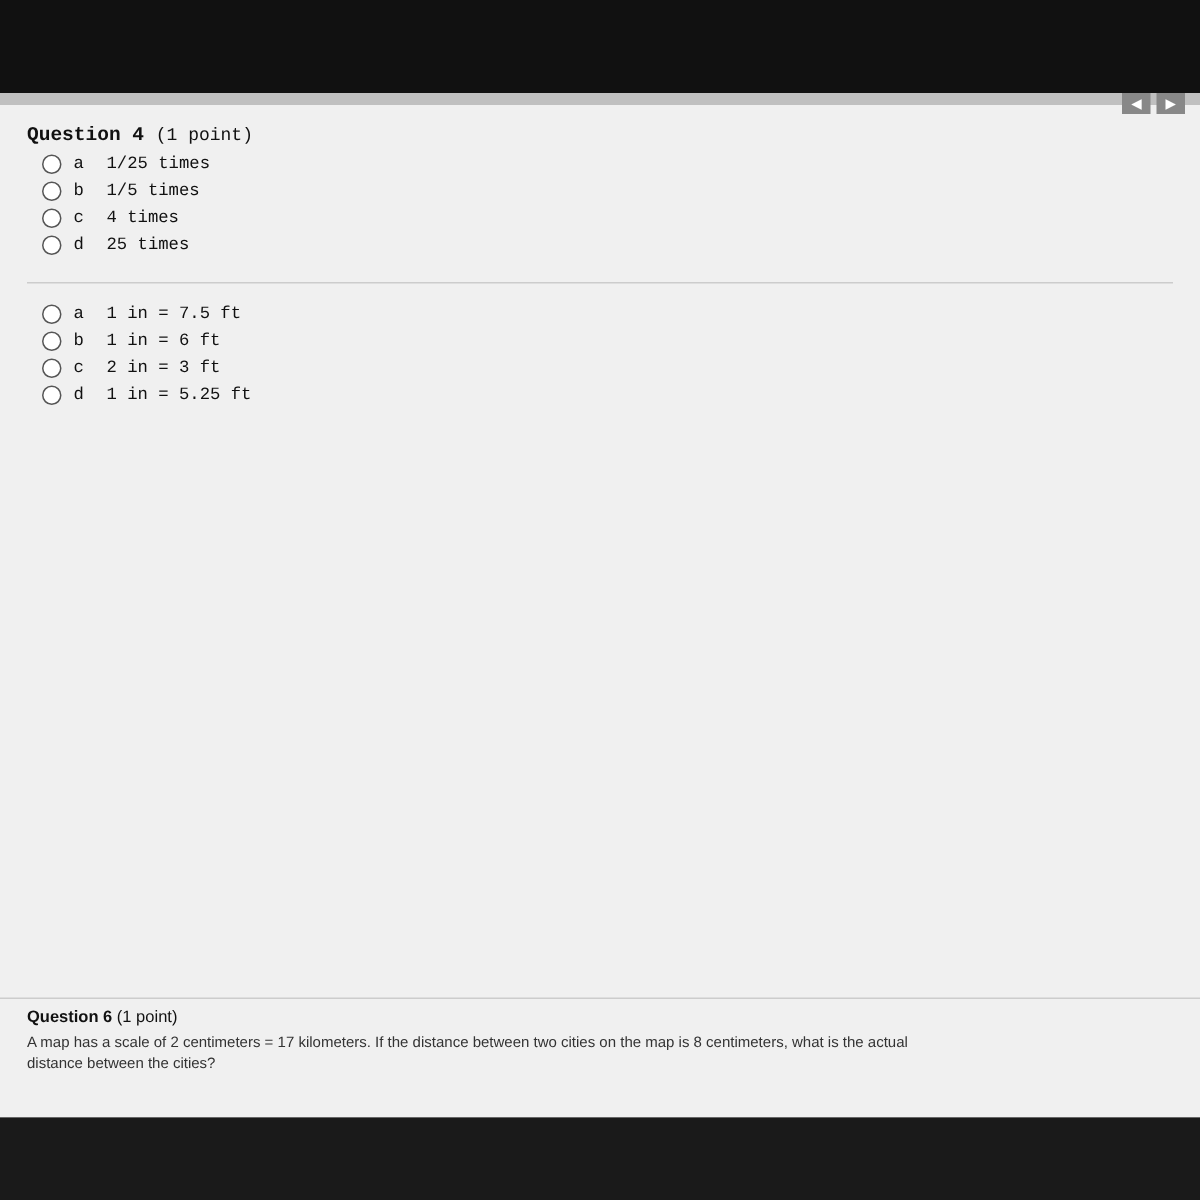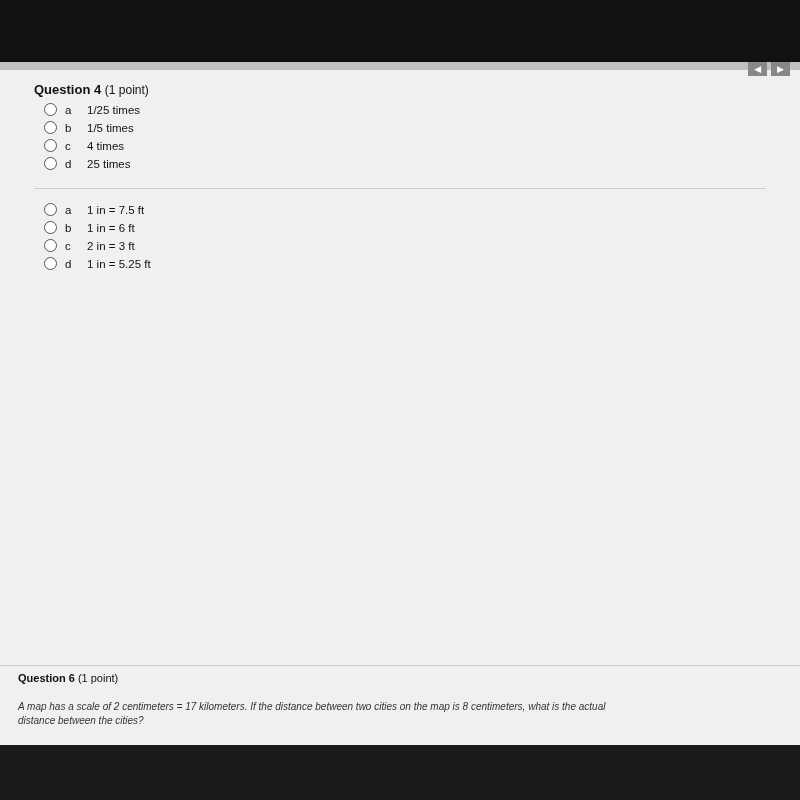--- a/index.html
+++ b/index.html
@@ -21,22 +21,23 @@
       background: #c0c0c0;
     }
 
     .content {
       position: absolute;
       top: 70px;
       left: 0;
       right: 0;
       bottom: 55px;
       background: #f0f0f0;
-      padding: 12px 34px;
+      padding: 12px 18px;
       overflow: hidden;
+      font-family: Liberation Mono, monospace;
     }
 
     .question-block {
       margin-bottom: 18px;
     }
 
     .question-title {
       font-size: 13px;
       font-weight: bold;
       color: #111;
@@ -209,24 +210,24 @@
         <span class="radio-circle"></span>
         <span class="option-label">d</span>
         <span>1 in = 5.25 ft</span>
       </li>
     </ul>
   </div>
 
 </div>
 
 <div class="partial-bottom">
-  <div style="font-size:11px;font-weight:bold;color:#111;margin-bottom:16px;">
+  <div style="font-size:11px;font-weight:bold;color:#111;margin-bottom:5px;">
     <span>Question 6</span>
     <span style="font-weight:normal;">(1 point)</span>
   </div>
-  <div class="diagonal-text" style="position: relative; transform: none; bottom: auto; right: auto; max-width: 100%; text-align: left; font-style: italic;">
+  <div class="diagonal-text" style="position: relative; transform: none; bottom: auto; right: auto; max-width: 100%; text-align: left;">
     <span>A map has a scale of 2 centimeters = 17 kilometers. If the distance between two cities on the map is 8 centimeters, what is the actual</span><br>
     <span>distance between the cities?</span>
   </div>
 
 </div>
 
 <div class="bottom-bar"></div>
 
 </body></html>

